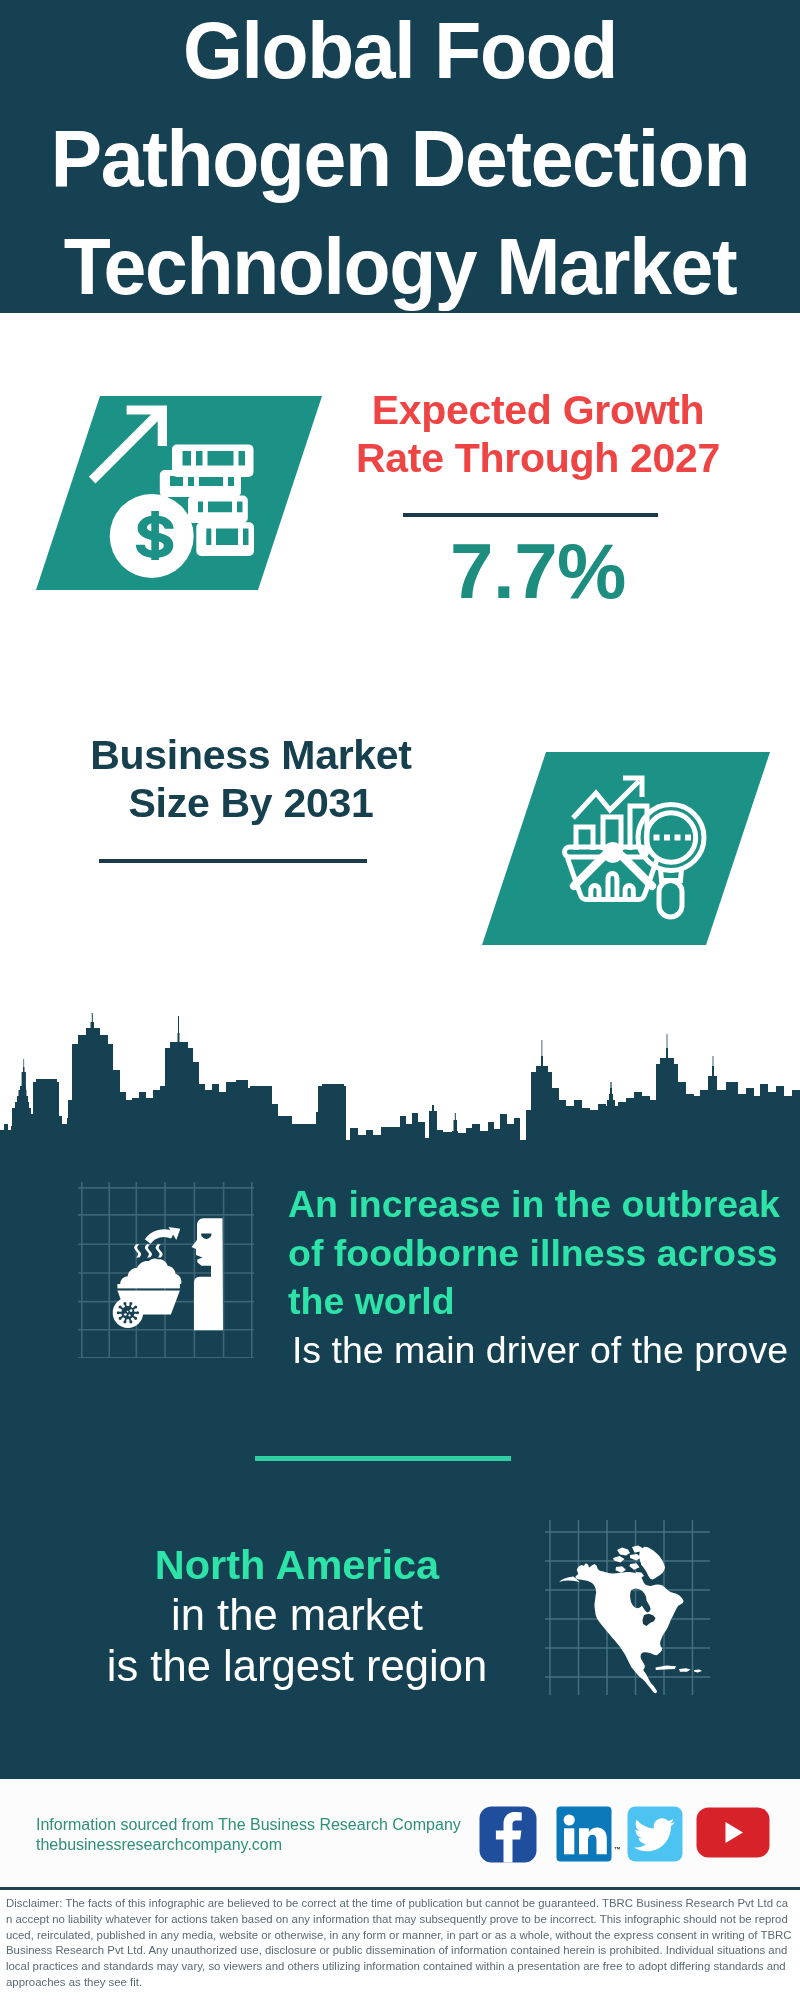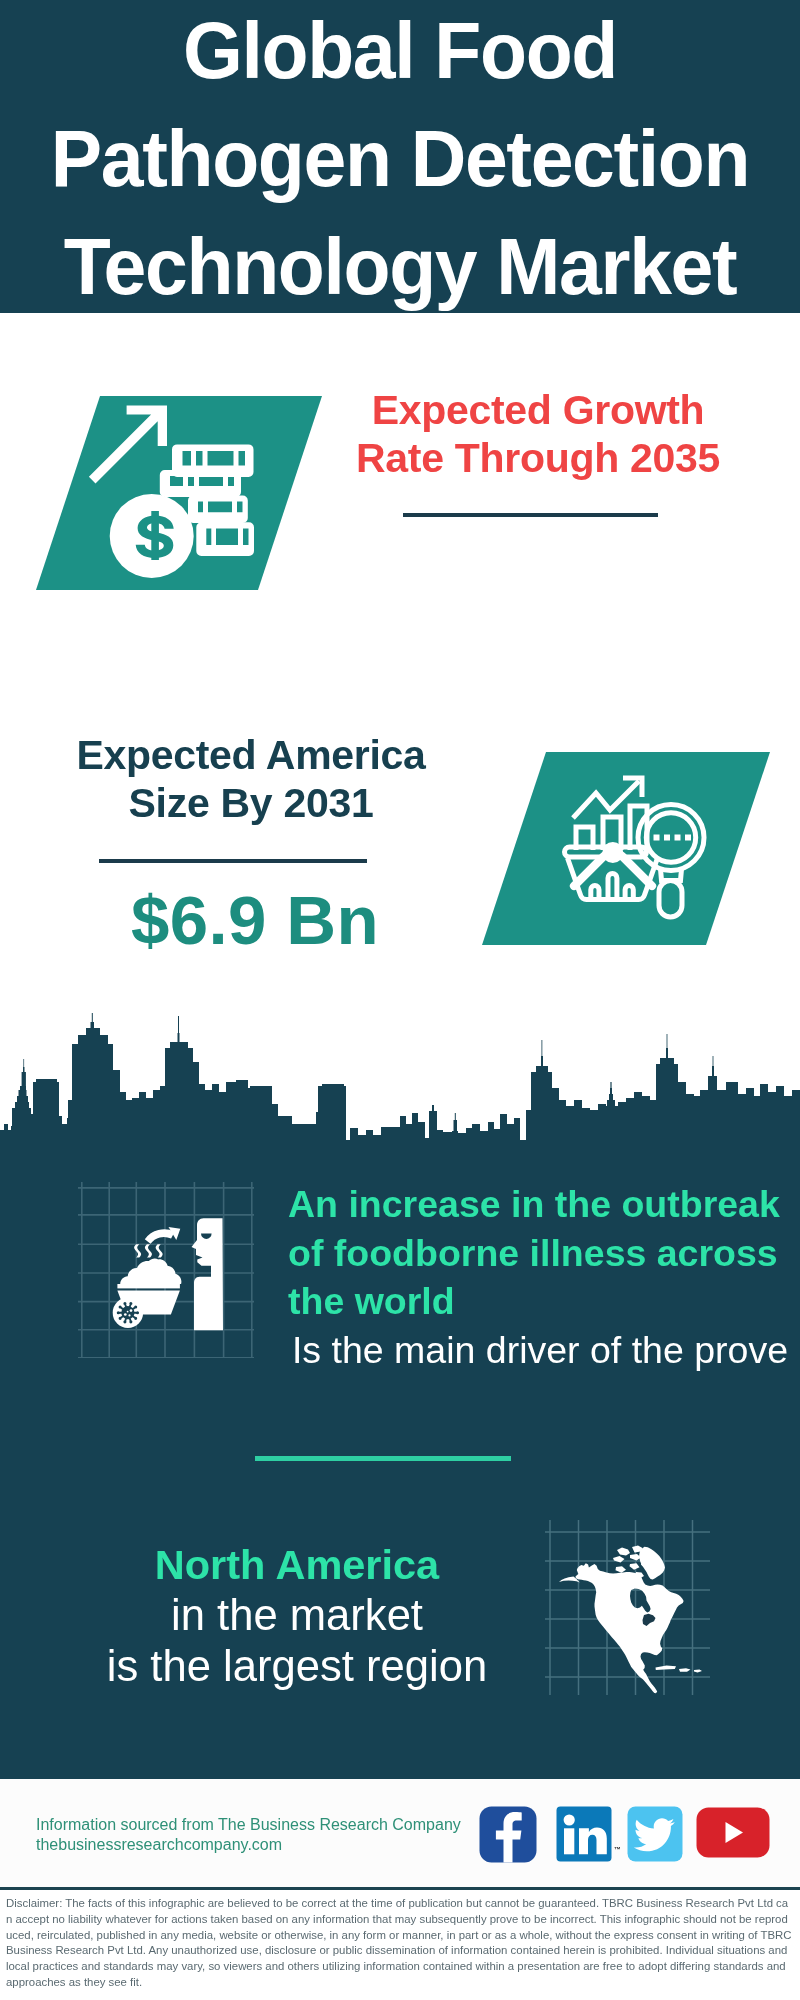--- a/index.html
+++ b/index.html
@@ -108,30 +108,30 @@
                h-9.1 c0.4 8.0 8.0 13.3 19.1 13.3 c11.0 0 18.5 -5.2 18.5 -12.8
                c0 -7.4 -5.9 -10.6 -16.7 -12.6 c-7.0 -1.3 -9.6 -2.6 -9.6 -5.0
                c0 -2.7 3.4 -4.7 8.3 -4.7 c5.2 0 8.8 2.2 9.3 5.8 h9.1
                c-0.5 -7.8 -7.7 -13.2 -18.7 -13.2 z"></path>
       </g>
     </g>
   </svg>
 
   <div class="s1-head">
     <div>Expected Growth</div>
-    <div>Rate Through 2035</div>
+    <div>Rate Through 2027</div>
   </div>
   <div class="s1-rule"></div>
+  <div class="s1-val">7.7%</div>
 
   <div class="s2-head">
-    <div>Expected America</div>
+    <div>Business Market</div>
     <div>Size By 2031</div>
   </div>
   <div class="s2-rule"></div>
-  <div class="s2-val">$6.9 Bn</div>
 
   <svg class="para" style="left:460px;top:740px;width:330px;height:215px" viewBox="0 0 330 215">
     <polygon points="86,12 310,12 246,205 22,205" fill="#1c9186"></polygon>
     <g fill="none" stroke="#ffffff" stroke-width="5" stroke-linecap="butt" stroke-linejoin="miter">
 
       <polyline points="113,78 136,53 150,70 179,41"></polyline>
       <polyline points="163,38 182,38 182,57"></polyline>
 
       <polyline points="116,110 116,87 133,87 133,110"></polyline>
       <polyline points="143,110 143,77 161,77 161,110"></polyline>

